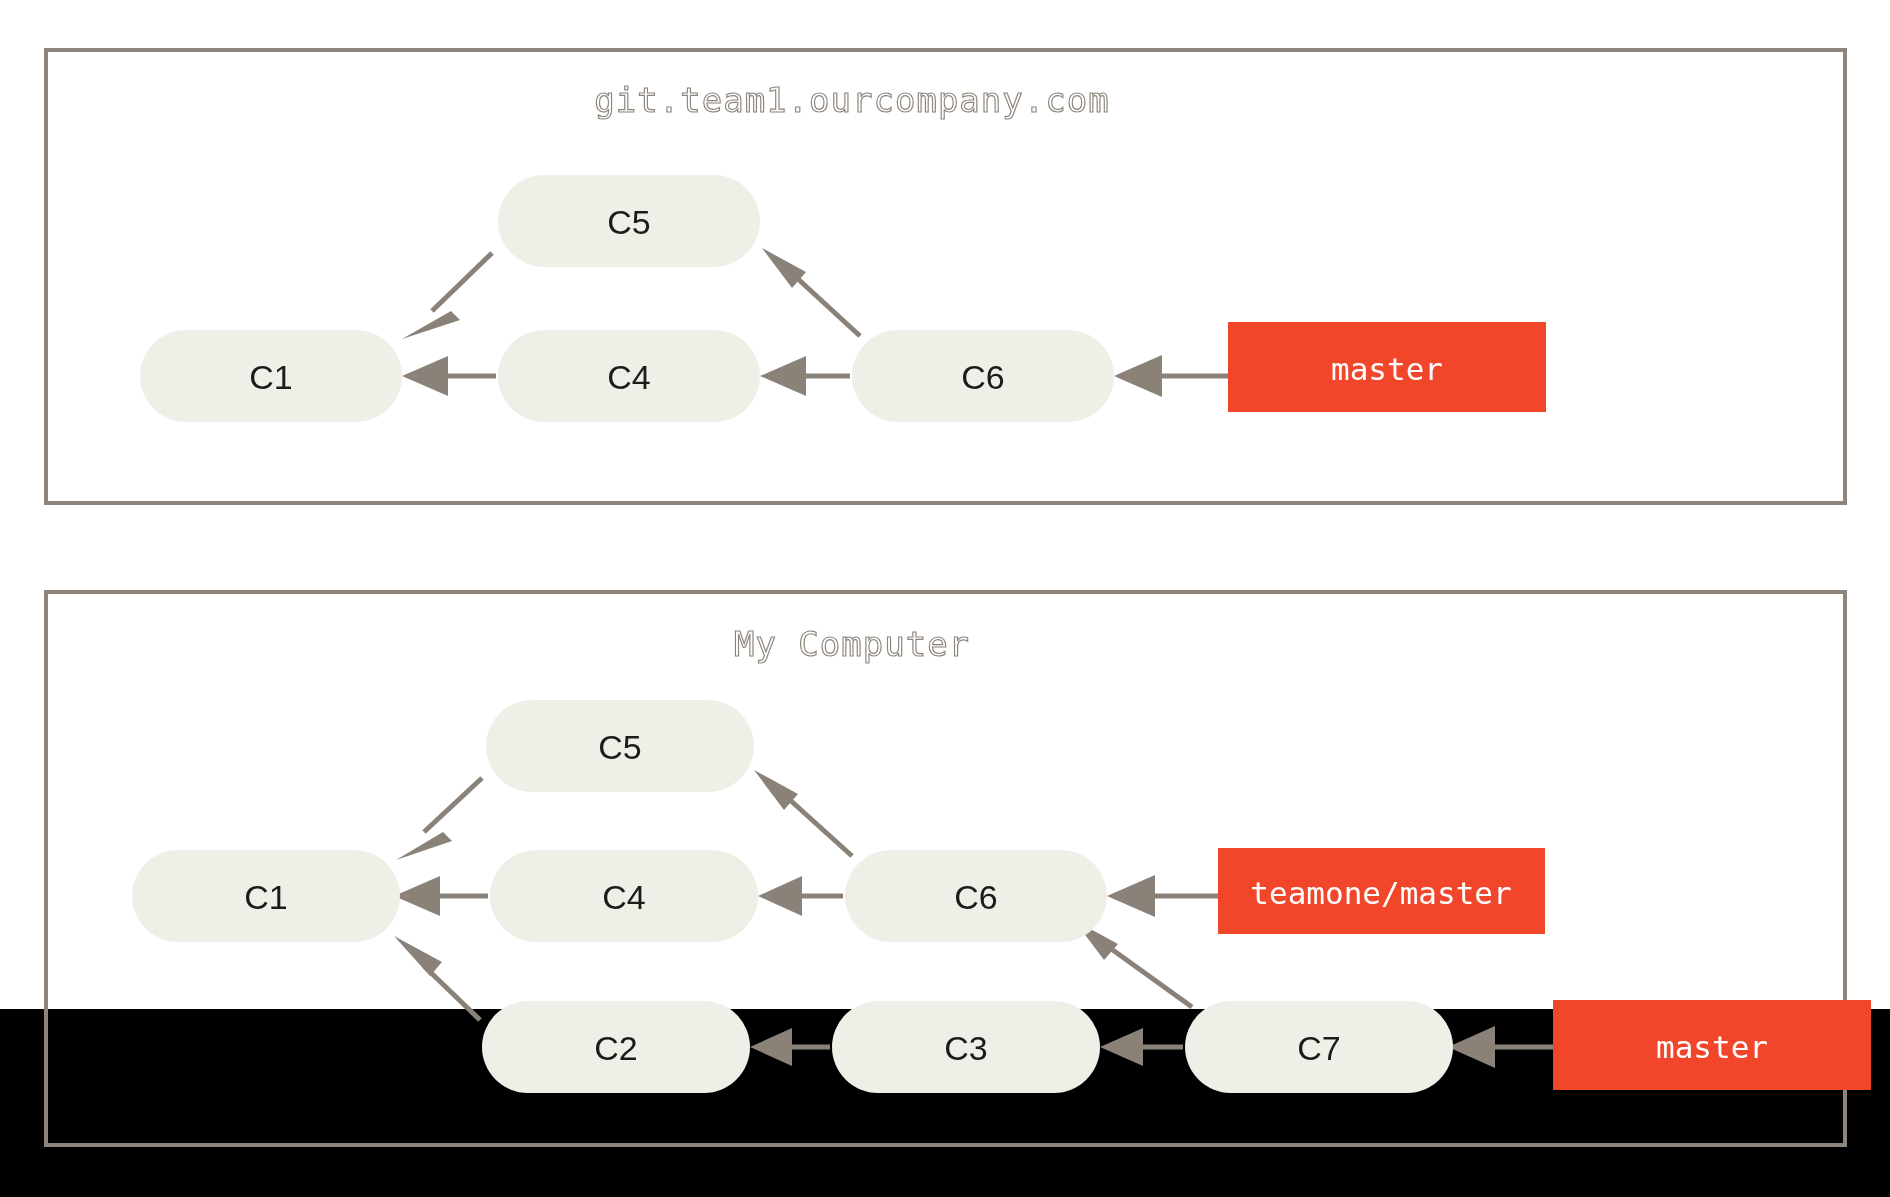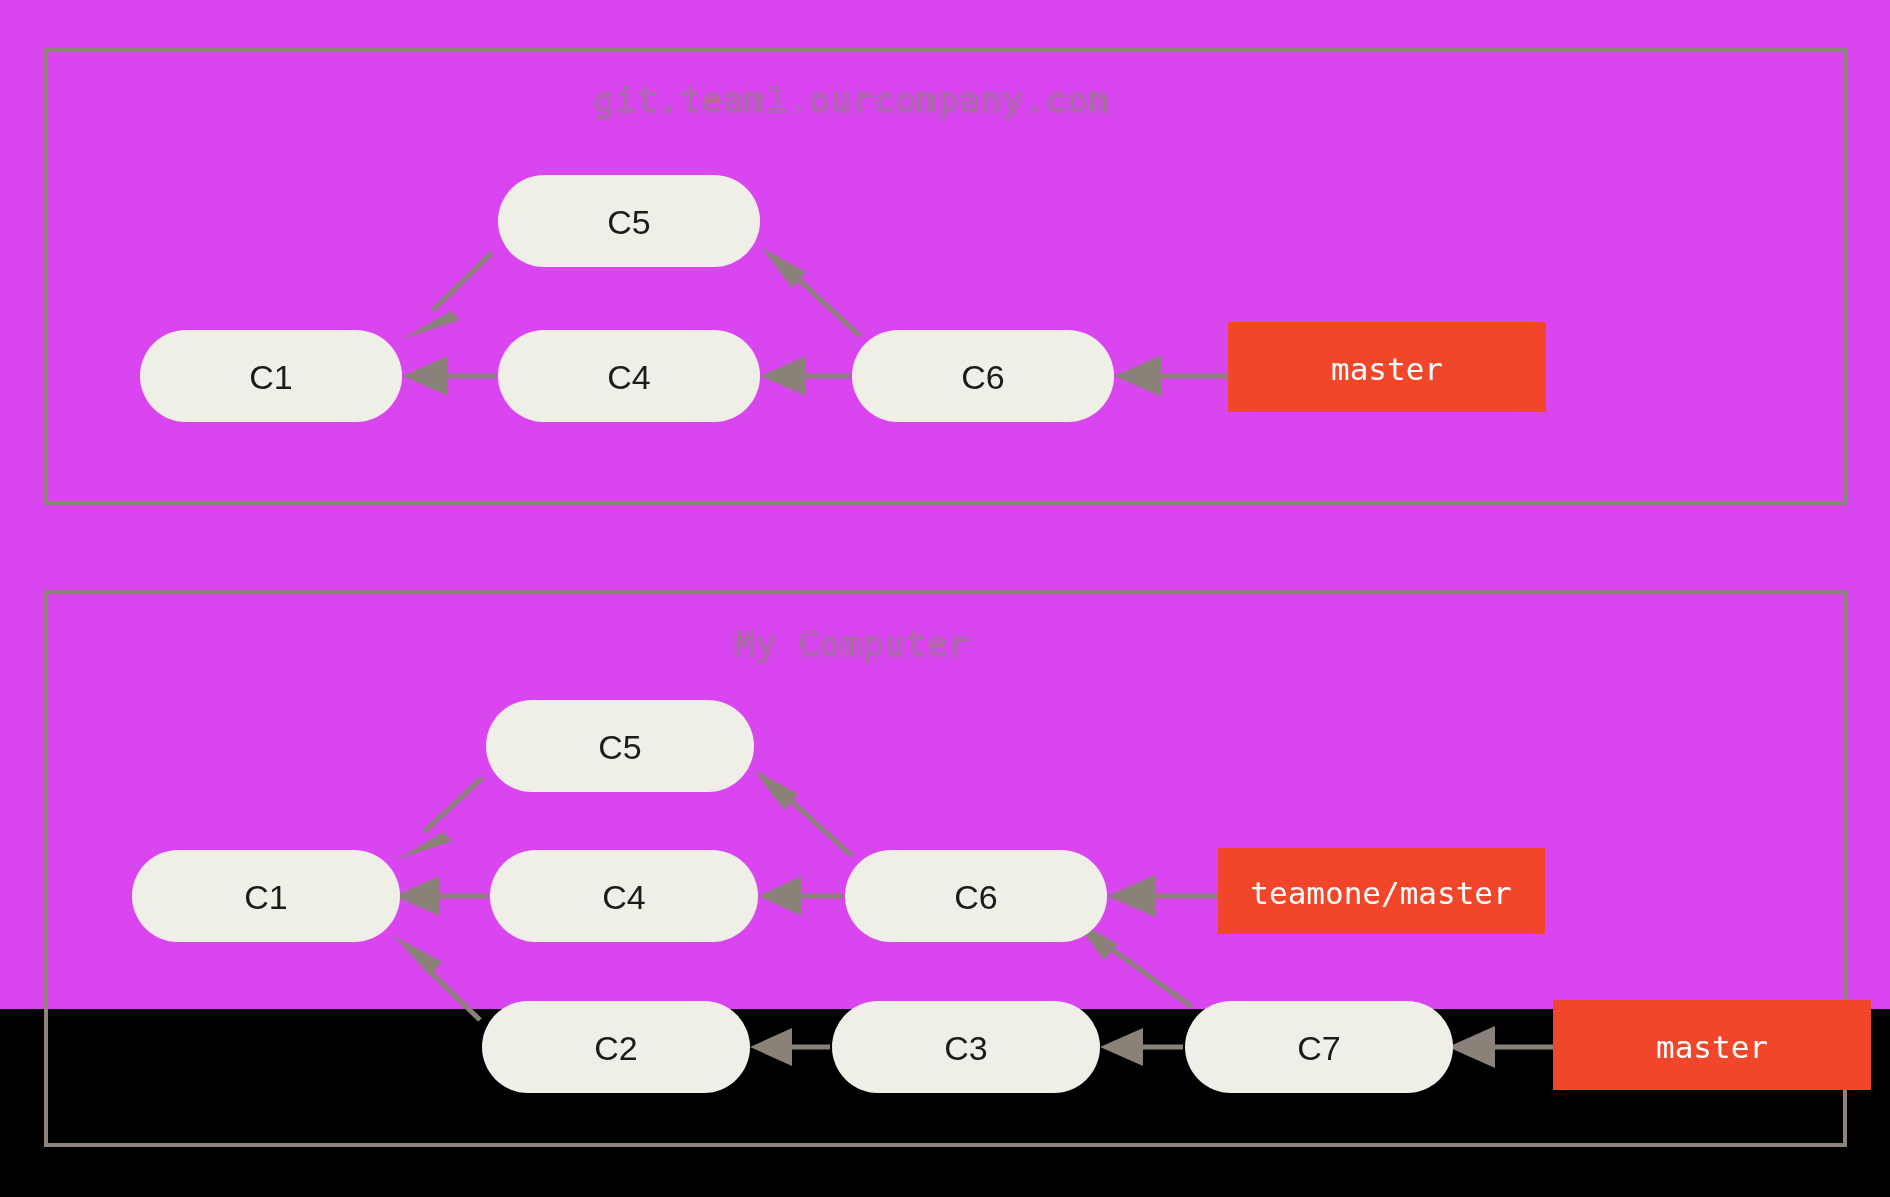--- a/index.html
+++ b/index.html
@@ -10,21 +10,21 @@
   body {
     width: 1890px;
     height: 1197px;
     overflow: hidden;
     font-family: "Liberation Sans", sans-serif;
   }
   #stage {
     position: relative;
     width: 1890px;
     height: 1009px;
-    background: #d946ef;
+    background: #ffffff;
   }
   svg.diagram {
     position: absolute;
     left: 0;
     top: 0;
     width: 1890px;
     height: 1197px;
     display: block;
   }
   .panel-border {

